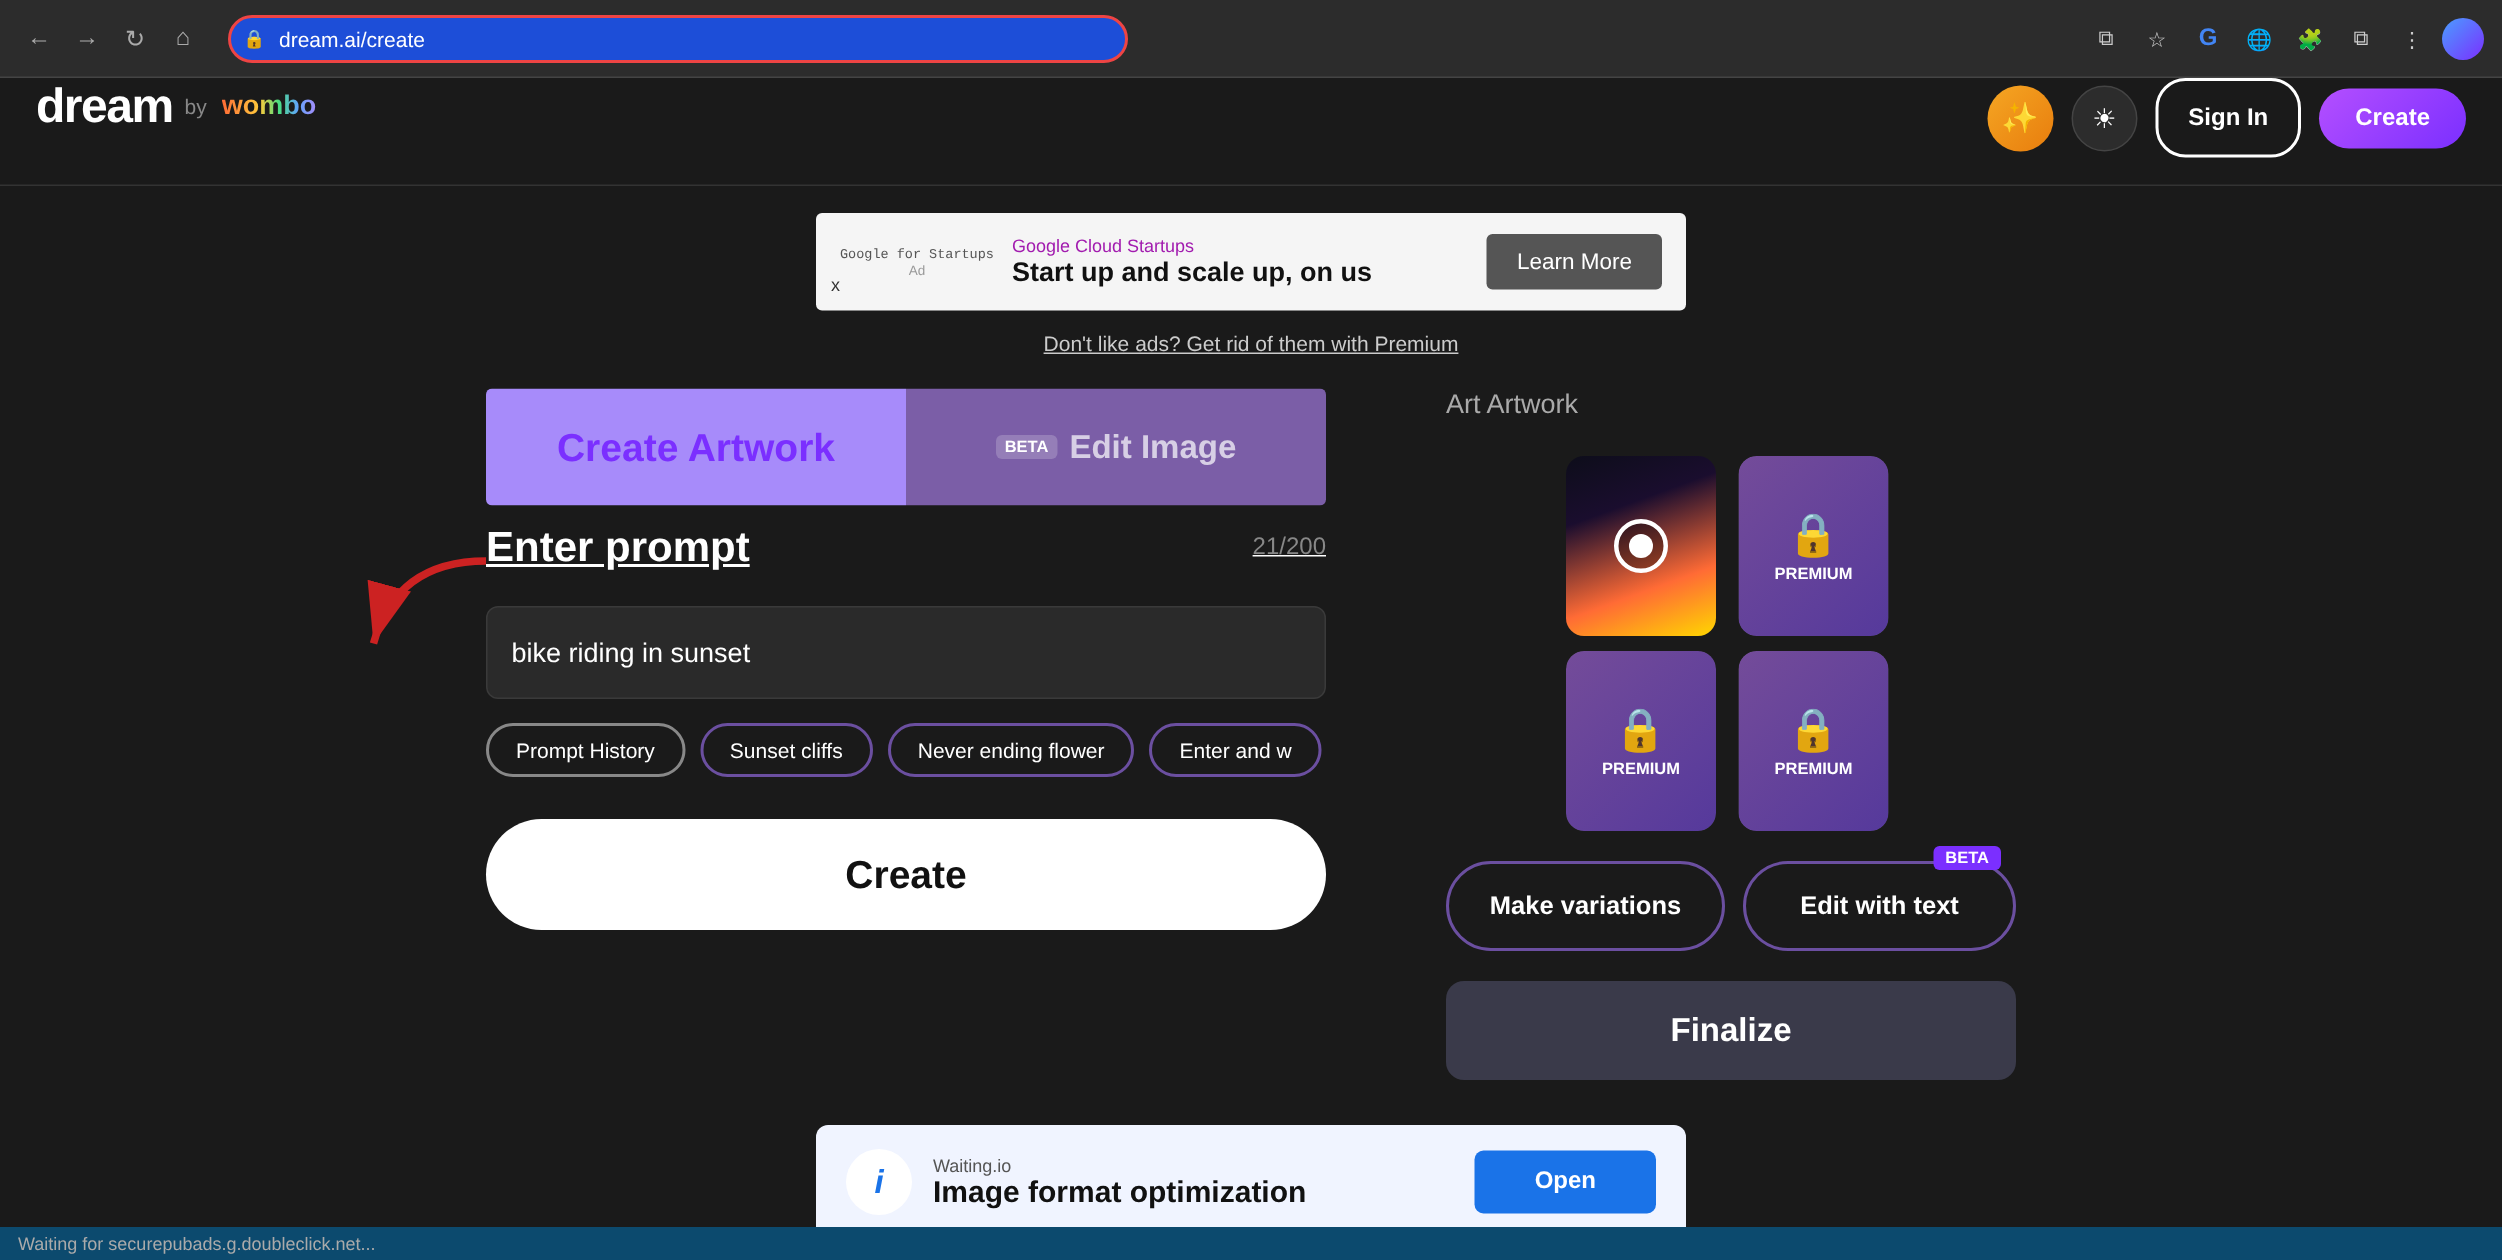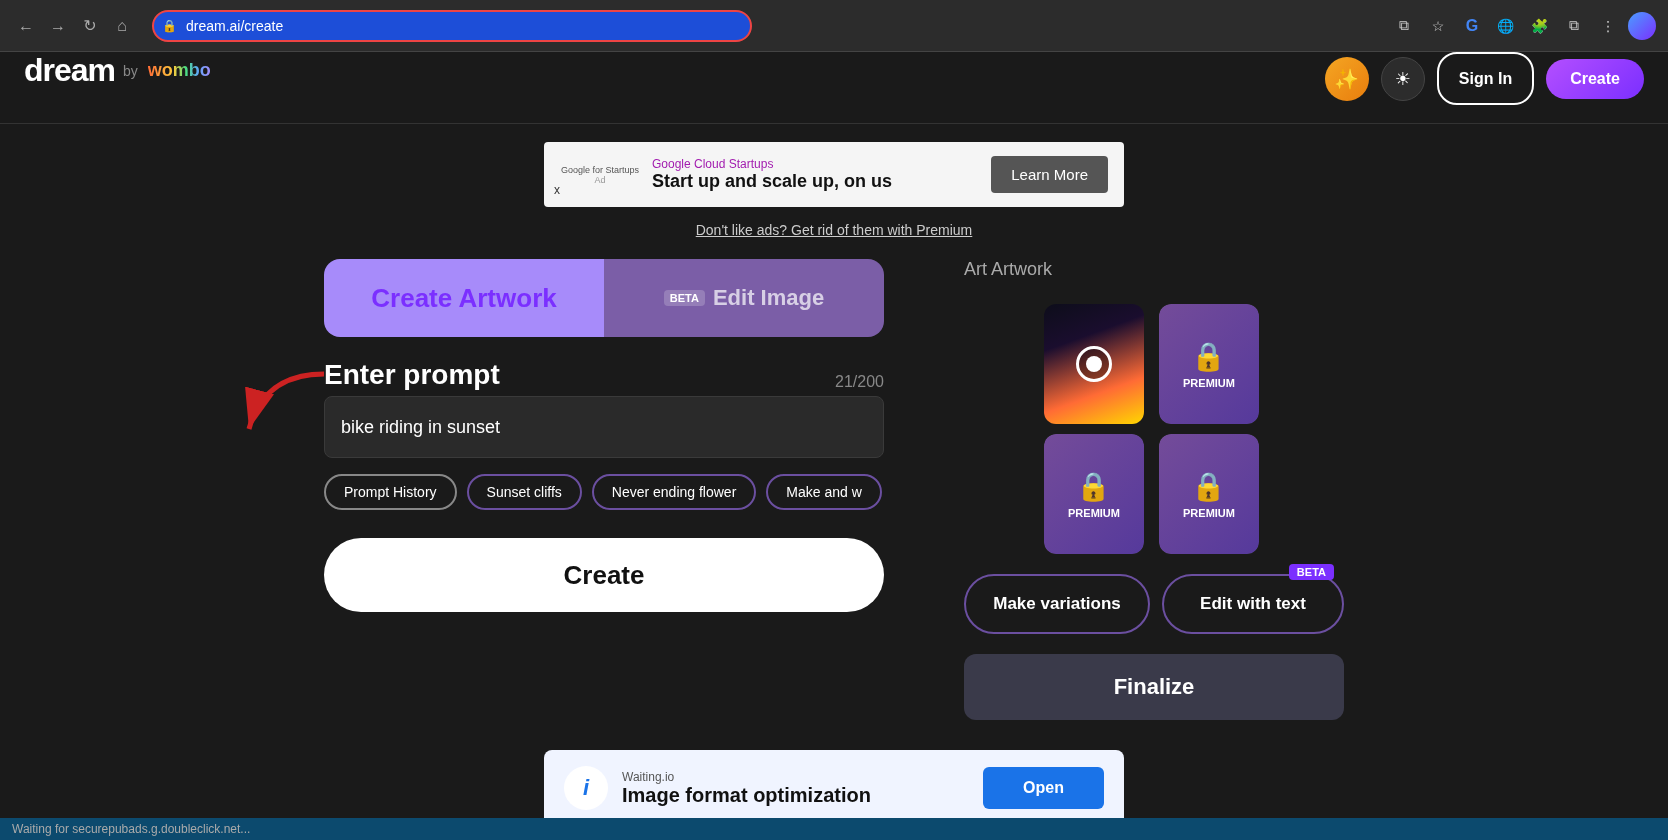--- a/index.html
+++ b/index.html
@@ -204,20 +204,21 @@
     }
     .ad-logo-area {
       display: flex;
       flex-direction: column;
       align-items: center;
       min-width: 80px;
     }
     .ad-google-logo {
       font-size: 10px;
       color: #777;
+      font-family: Liberation Mono, monospace;
     }
     .ad-sponsor-text {
       font-size: 9px;
       color: #999;
     }
     .ad-text-area {
       flex: 1;
       color: #222;
     }
     .ad-main-text {
@@ -275,23 +276,23 @@
       position: absolute;
       left: -60px;
       top: 120px;
       width: 80px;
       height: 60px;
     }
 
     
     .tab-bar {
       display: flex;
-      border-radius: 16px;
+      border-radius: 4px;
       overflow: hidden;
-      margin-bottom: 22px;
+      margin-bottom: 12px;
     }
     .tab-create {
       flex: 1;
       height: 78px;
       background: #a78bfa;
       border: none;
       color: #7b2fff;
       font-size: 26px;
       font-weight: 700;
       cursor: pointer;
@@ -315,22 +316,23 @@
       padding: 2px 6px;
       font-size: 11px;
       font-weight: 700;
       color: #fff;
     }
 
     
     .prompt-header {
       display: flex;
       justify-content: space-between;
-      align-items: flex-end;
-      margin-bottom: 5px;
+      align-items: center;
+      margin-bottom: 23px;
+      text-decoration: underline;
     }
     .prompt-label {
       font-size: 28px;
       font-weight: 700;
       color: #fff;
     }
     .prompt-count {
       font-size: 16px;
       color: #888;
     }
@@ -640,21 +642,21 @@
         <span class="prompt-label">Enter prompt</span>
         <span class="prompt-count">21/200</span>
       </div>
       <input class="prompt-input" type="text" value="bike riding in sunset" style="">
 
       
       <div class="prompt-chips">
         <button class="chip chip-history">Prompt History</button>
         <button class="chip">Sunset cliffs</button>
         <button class="chip">Never ending flower</button>
-        <button class="chip">Make and w</button>
+        <button class="chip">Enter and w</button>
       </div>
 
       
       <button class="create-btn">Create</button>
     </div>
 
     <div class="right-panel">
       <span class="art-preview-label">Art Artwork</span>
 
       <div class="preview-grid">

